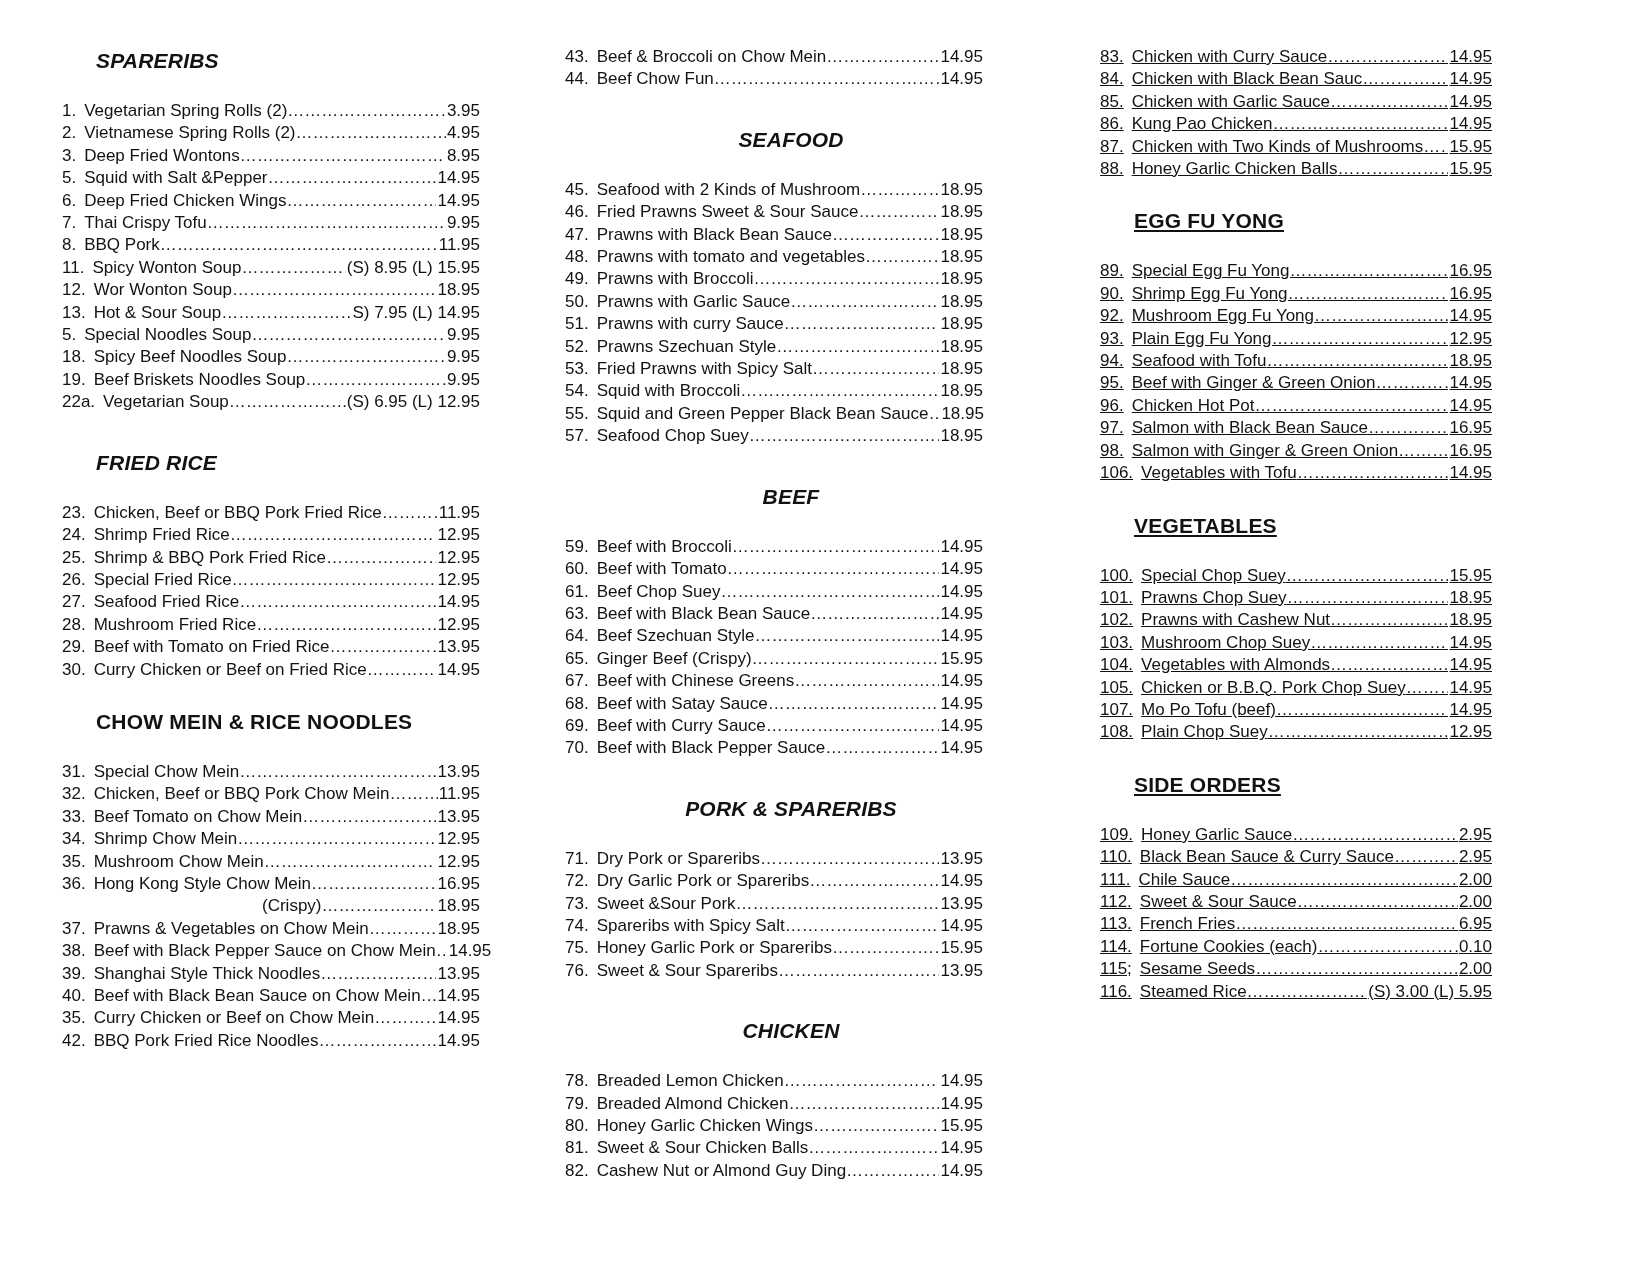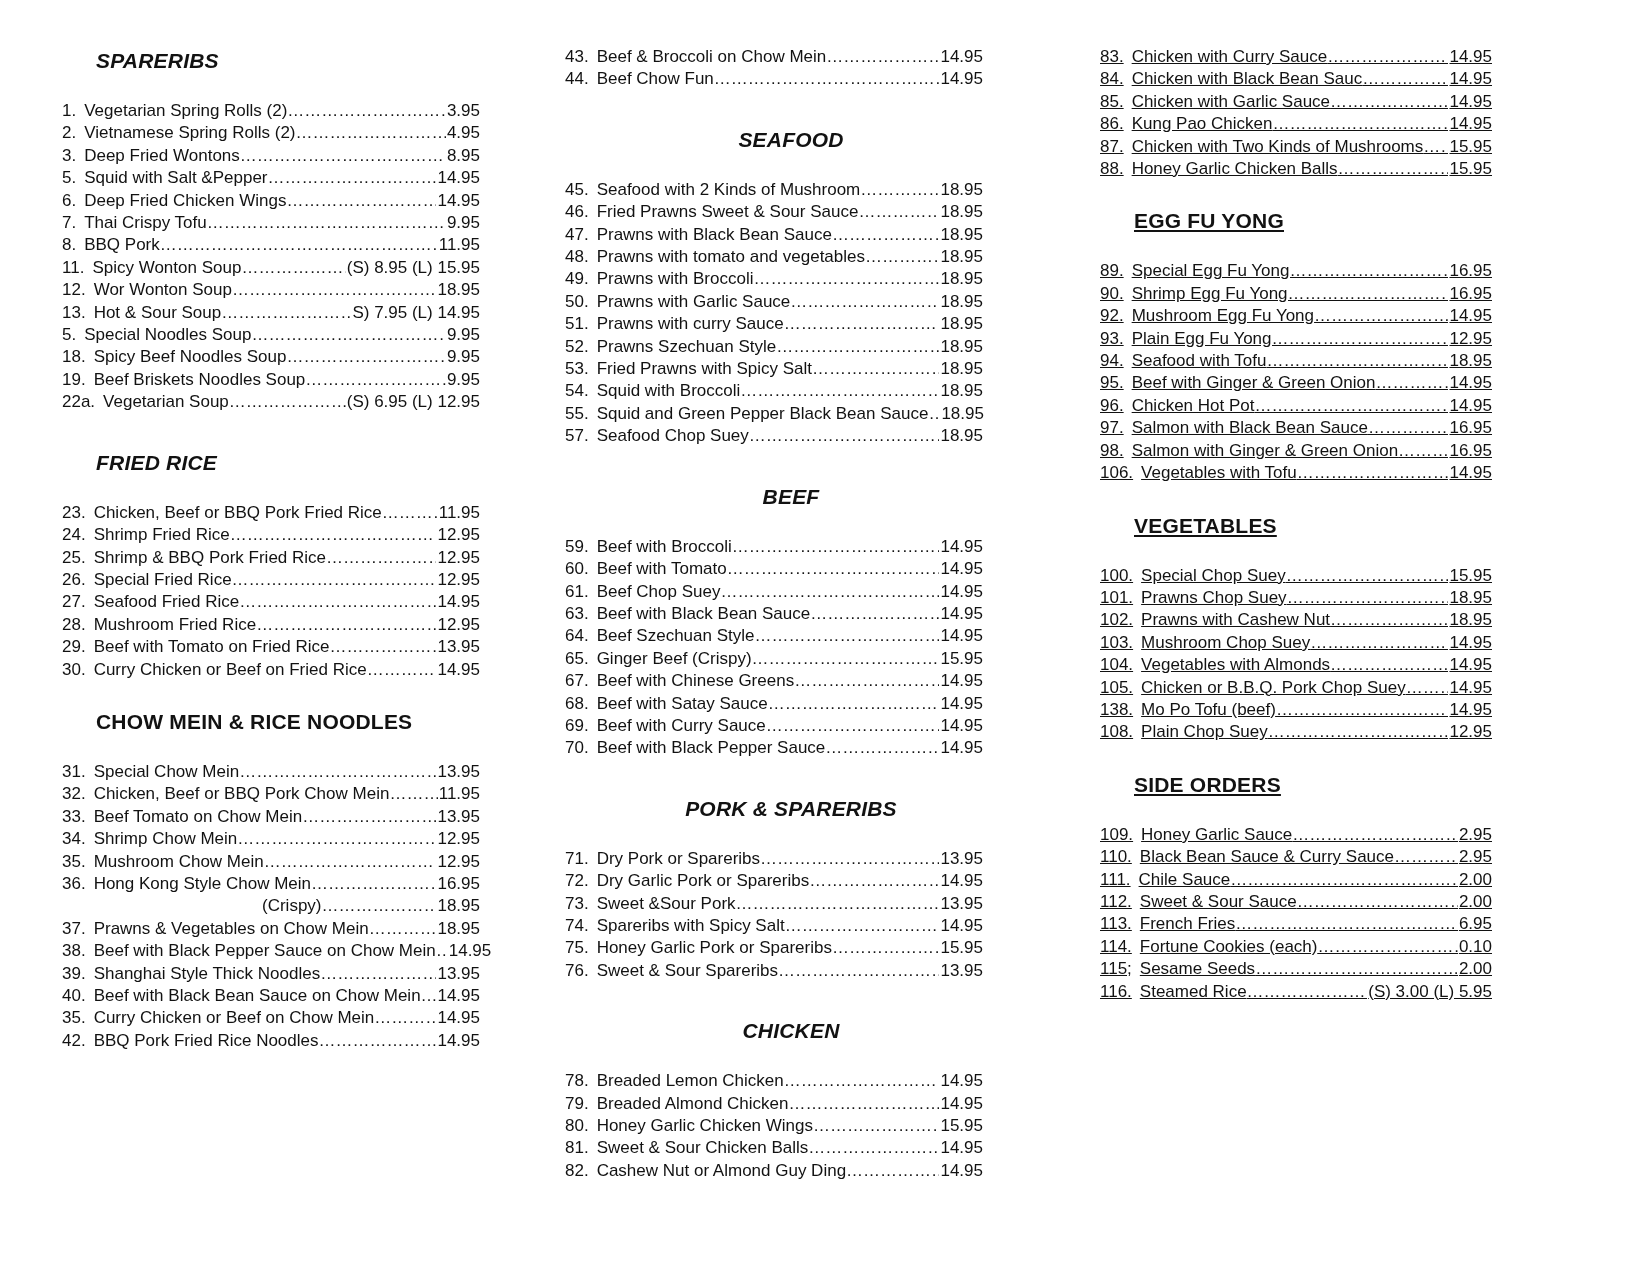--- a/index.html
+++ b/index.html
@@ -652,21 +652,21 @@
           <span class="leader"></span>
           <span class="price">14.95</span>
         </div>
         <div class="item">
           <span class="num">105.</span>
           <span class="name">Chicken or B.B.Q. Pork Chop Suey</span>
           <span class="leader"></span>
           <span class="price">14.95</span>
         </div>
         <div class="item">
-          <span class="num">138.</span>
+          <span class="num">107.</span>
           <span class="name">Mo Po Tofu (beef)</span>
           <span class="leader"></span>
           <span class="price">14.95</span>
         </div>
         <div class="item">
           <span class="num">108.</span>
           <span class="name">Plain Chop Suey</span>
           <span class="leader"></span>
           <span class="price">12.95</span>
         </div>

